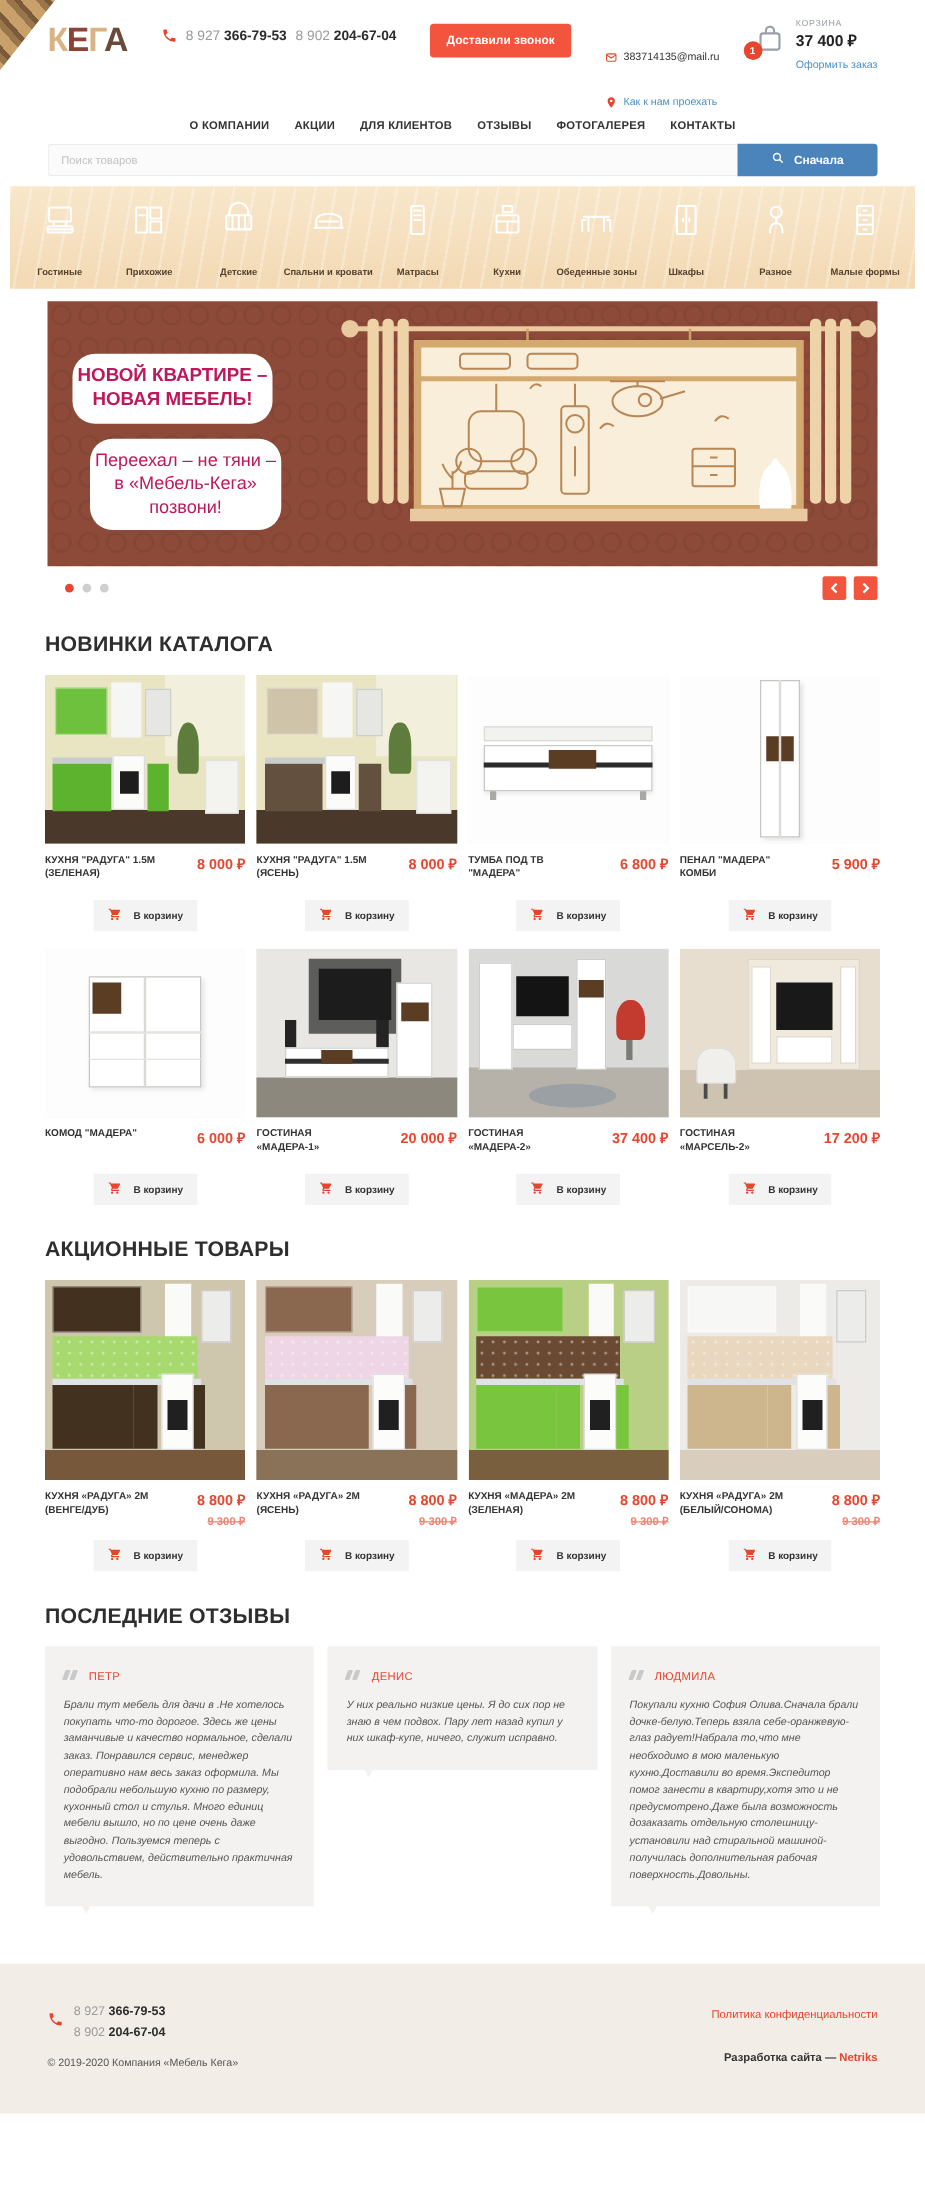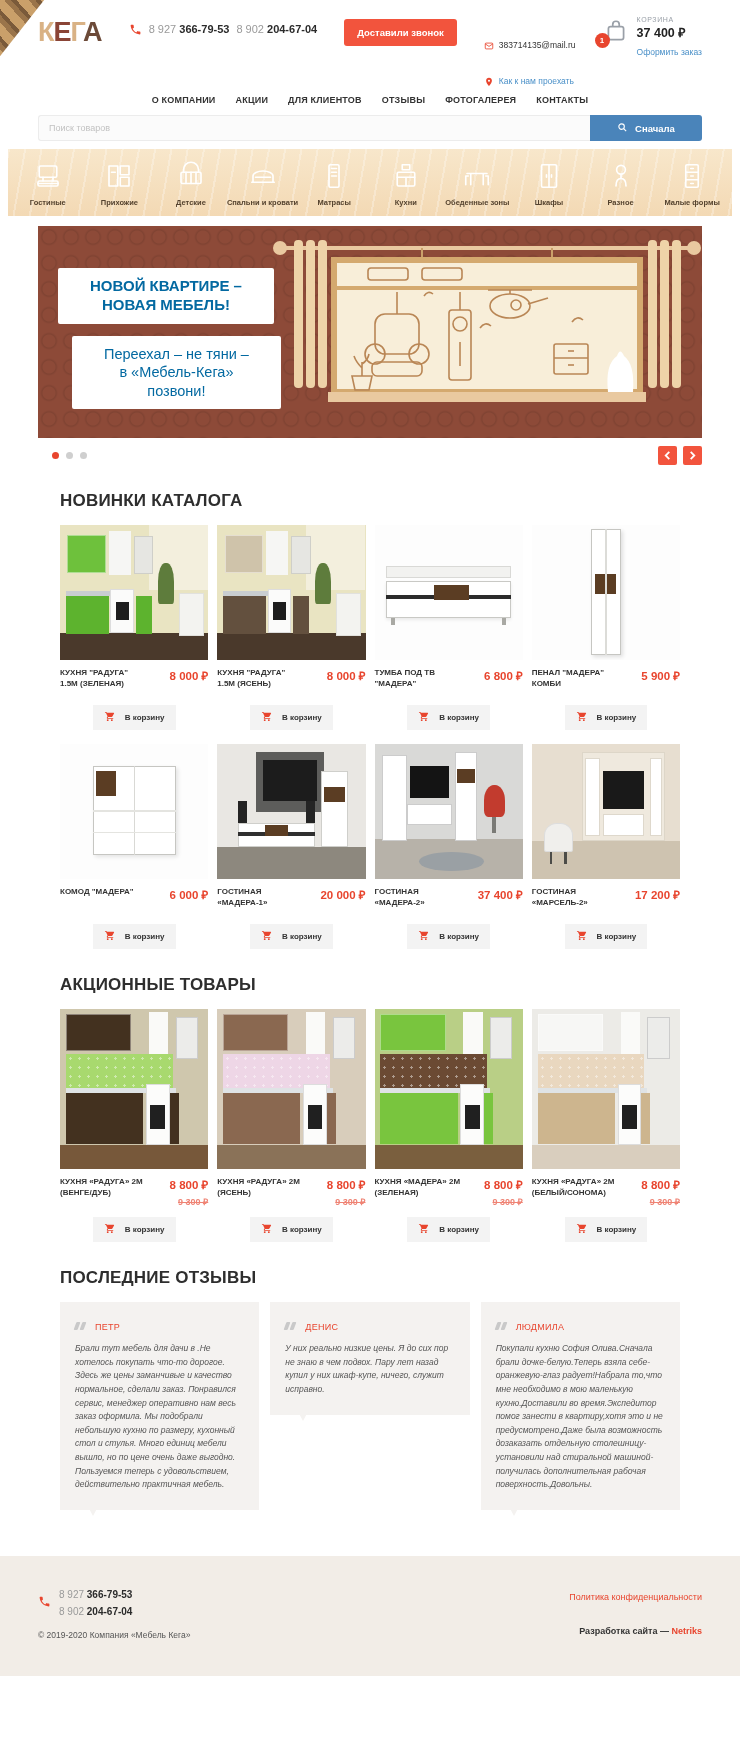--- a/index.html
+++ b/index.html
@@ -55,44 +55,44 @@
 
   
   .cat-strip { margin:8px 8px 0; padding:12px 4px 9px;
     background:linear-gradient(180deg,#f8e7cb,#f3d9b4);
     background-image:repeating-linear-gradient(100deg,rgba(255,255,255,.28) 0 2px,rgba(0,0,0,0) 2px 16px),
       linear-gradient(180deg,#f8e7cb,#f3d9b4);
     display:flex; }
   .cat-item { flex:1; text-align:center; cursor:pointer; }
   .cat-item .cicon { display:block; height:36px; }
   .cat-item .cicon svg { width:30px; height:30px; }
-  .cat-item .clabel { display:block; margin-top:1px; font-size:7.5px; font-weight:700; color:#54422e; }
+  .cat-item .clabel { display:block; margin-top:16px; font-size:7.5px; font-weight:700; color:#54422e; }
 
   
   .hero { position:relative; margin:10px 38px 0; height:212px; overflow:hidden; background:#8d4a38;
     background-image:radial-gradient(circle at 11px 11px, rgba(0,0,0,0) 6px, rgba(0,0,0,.09) 7px, rgba(0,0,0,0) 9px);
     background-size:22px 26px; }
   .hero-art { position:absolute; right:0; top:0; height:100%; width:430px; }
-  .bubble { position:absolute; background:#fff; color:#0369a1; border-radius:2px;
-    padding:9px 32px; text-align:center; line-height:1.25; }
+  .bubble { position:absolute; background:#fff; color:#be185d; border-radius:18px;
+    padding:9px 4px; text-align:center; line-height:1.25; }
   .bubble-1 { left:20px; top:42px; font-size:15px; font-weight:800; }
   .bubble-2 { left:34px; top:110px; font-size:14.5px; font-weight:400; }
 
   
   .carousel-row { display:flex; align-items:center; justify-content:space-between; margin:8px 38px 0; }
   .dots { display:flex; gap:7px; margin-left:14px; }
   .dot { width:7px; height:7px; border-radius:50%; background:#cfcfcf; cursor:pointer; }
   .dot.active { background:#e8452e; }
   .arrows { display:flex; gap:6px; }
   .arrow-btn { width:19px; height:19px; background:#f2543d; border:none; border-radius:2px;
     display:flex; align-items:center; justify-content:center; cursor:pointer; }
   .arrow-btn svg { width:9px; height:9px; }
 
   
-  .section { margin:26px 60px 0; }
+  .section { margin:26px 36px 0; }
   .sec-title { font-size:17px; font-weight:700; color:#2e2e2e; margin-bottom:14px; letter-spacing:.2px; }
 
   
   .pgrid { display:grid; grid-template-columns:repeat(4,1fr); gap:14px 9px; }
   .card { }
   .pimg { position:relative; height:135px; background:#f7f7f7; overflow:hidden; cursor:pointer; }
   .promo .pimg { height:160px; }
   .prow { display:flex; justify-content:space-between; gap:6px; margin-top:8px; min-height:28px; }
   .ptitle { font-size:8px; font-weight:700; color:#333; line-height:1.35; width:58%; cursor:pointer; }
   .pprices { text-align:right; }

